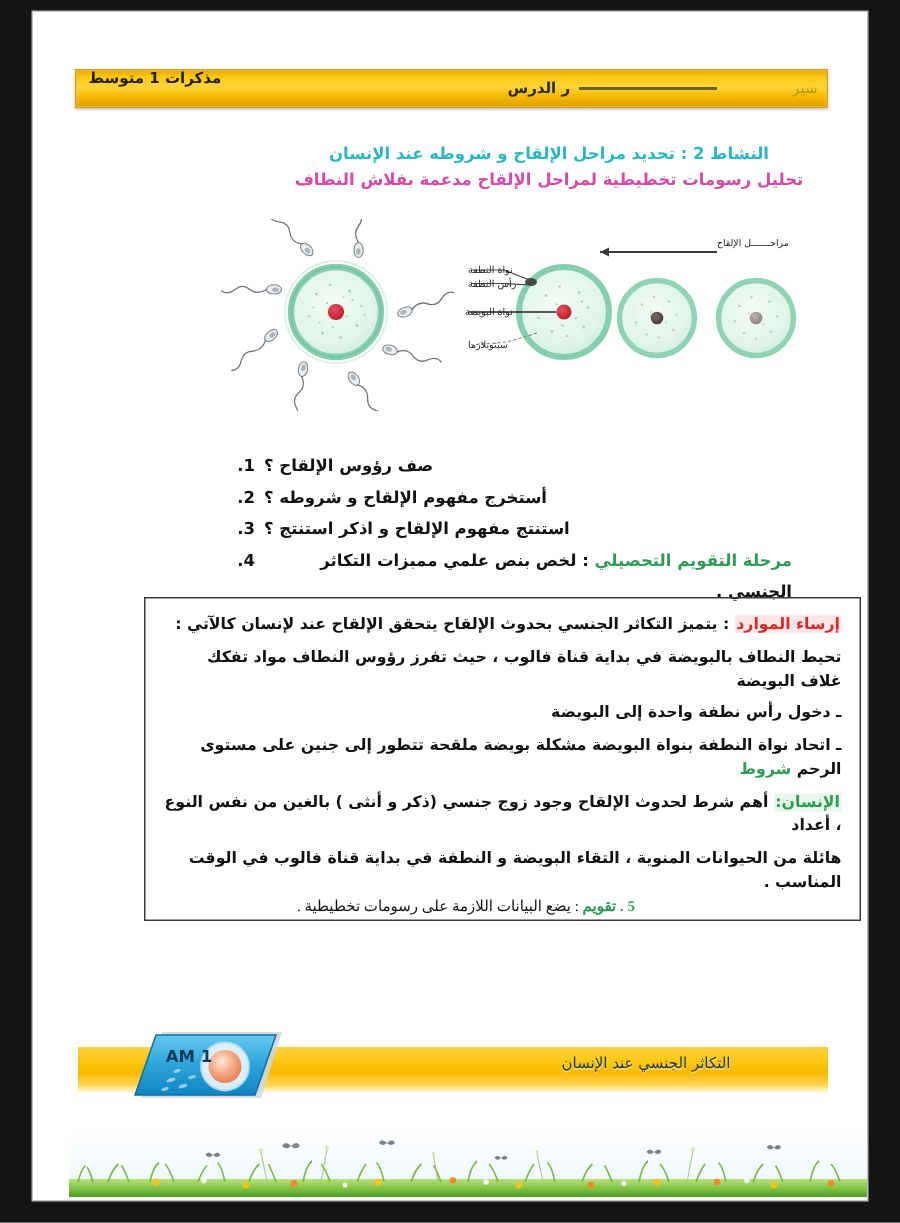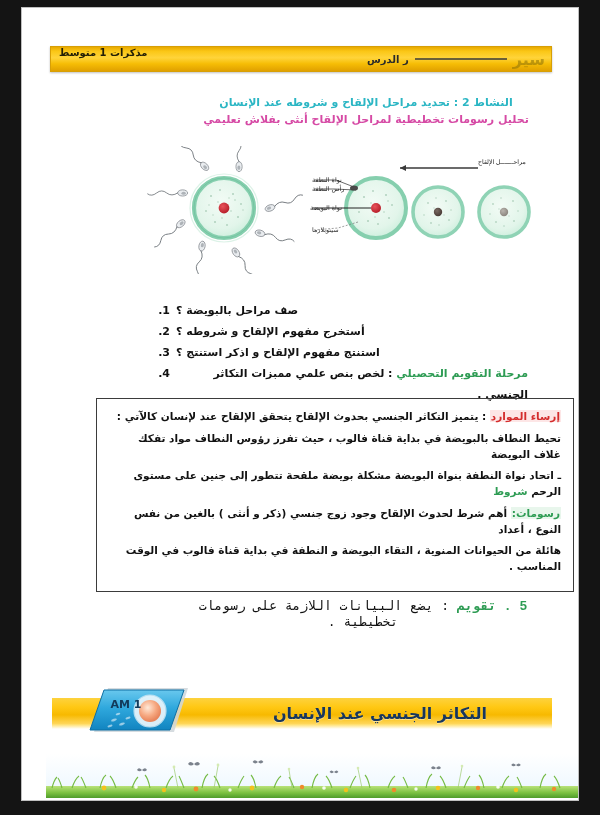--- a/index.html
+++ b/index.html
@@ -32,21 +32,21 @@
     border:1px solid #d79f06;
     box-shadow:0 1px 2px rgba(0,0,0,.25);
     display:flex;align-items:center;
   }
   .hdr-right{
     position:absolute;right:6px;top:0;height:100%;
     display:flex;align-items:center;gap:4px;
     font-size:10px;font-weight:bold;color:#2a2a2a;
     letter-spacing:0;
   }
-  .hdr-faint{color:#8d7208;opacity:.55;font-size:16px;font-weight:bold;}
+  .hdr-faint{color:#8d7208;opacity:.55;font-size:10px;font-weight:normal;margin-left:44px;}
   .hdr-rule{
     display:inline-block;width:92px;height:2px;background:#3a3a3a;opacity:.75;
     margin:0 2px;vertical-align:middle;
   }
   .hdr-left{
     position:absolute;left:8px;top:0;height:100%;
     display:flex;align-items:flex-start;
     font-size:10px;font-weight:bold;color:#231f06;
   }
 
@@ -85,39 +85,39 @@
   .lbl-red{
     color:#d42c2c;font-weight:bold;
     background:#fde6e6;padding:0 1px;
   }
   .lbl-green{color:#2e9c54;font-weight:bold;}
   .lbl-green-bg{color:#2e9c54;font-weight:bold;background:#e8f6ec;padding:0 1px;}
 
   
   .item5{
     position:absolute;right:38px;top:580px;width:330px;
-    text-align:center;font-size:13px;color:#111;
-    font-family:Liberation Mono, monospace;
+    text-align:left;font-size:10px;color:#111;
+    font-family:Liberation Serif, serif;
   }
   .item5 .g{color:#2e9c54;font-weight:bold;}
 
   
   .banner{position:absolute;left:18px;top:668px;width:553px;height:50px;}
   .banner-strip{
     position:absolute;left:0;top:12px;width:500px;height:26px;
     background:linear-gradient(180deg,#fdd23e 0%,#ffc814 35%,#f7b900 65%,#ffd75c 100%);
     border-radius:0 0 0 0;
   }
   .banner-strip:after{
     content:"";position:absolute;left:0;bottom:-5px;width:500px;height:5px;
     background:linear-gradient(180deg,rgba(255,214,70,.85),rgba(255,230,150,0));
   }
   .banner-title{
     position:absolute;right:118px;top:18px;
-    font-size:16px;font-weight:bold;color:#17365d;
+    font-size:10px;font-weight:normal;color:#17365d;
     text-shadow:0 1px 0 rgba(255,255,255,.4);
   }
   .banner-tile{
     position:absolute;left:28px;top:0px;width:120px;height:50px;
   }
 
   
   .footer{position:absolute;left:12px;top:736px;width:532px;height:44px;overflow:hidden;}
 </style>
 </head>
@@ -135,21 +135,21 @@
             <span>ر الدرس</span>
           </div>
           <div class="hdr-left">
             <span>مذكرات 1 متوسط</span>
           </div>
         </div>
       </div>
 
       <div class="title-block">
         <div class="t-line1">النشاط 2 : تحديد مراحل الإلقاح و شروطه عند الإنسان</div>
-        <div class="t-line2">تحليل رسومات تخطيطية لمراحل الإلقاح أنثى بفلاش تعليمي</div>
+        <div class="t-line2">تحليل رسومات تخطيطية لمراحل الإلقاح مدعمة بفلاش النطاف</div>
       </div>
 
       <div class="diagram">
         <svg width="400" height="128" viewBox="0 0 400 128">
           <defs>
             <radialGradient id="ovG" cx="45%" cy="40%" r="62%">
               <stop offset="0%" stop-color="#f2fbf5"></stop>
               <stop offset="72%" stop-color="#e2f5ea"></stop>
               <stop offset="100%" stop-color="#cdeedd"></stop>
             </radialGradient>
@@ -295,21 +295,21 @@
                 <circle cx="5" cy="4" r=".7"></circle>
             </g>
             <circle r="4.2" fill="url(#nucGrey)"></circle>
           </g>
         </svg>
       </div>
 
       <div class="questions">
         <div class="q-row">
           <span class="q-num">1.</span>
-          <span class="q-txt">صف مراحل بالبويضة ؟</span>
+          <span class="q-txt">صف رؤوس الإلقاح ؟</span>
         </div>
         <div class="q-row">
           <span class="q-num">2.</span>
           <span class="q-txt">أستخرج مفهوم الإلقاح و شروطه ؟</span>
         </div>
         <div class="q-row">
           <span class="q-num">3.</span>
           <span class="q-txt">استنتج مفهوم الإلقاح و اذكر استنتج ؟</span>
         </div>
         <div class="q-row">
@@ -317,26 +317,27 @@
           <span class="q-txt"><span class="q-green">مرحلة التقويم التحصيلي</span> <span>: لخص بنص علمي ممبزات التكاثر الجنسي .</span></span>
         </div>
       </div>
 
       <div class="box">
         <div class="bx-line first">
           <span class="lbl-red">إرساء الموارد</span>
           <span>: يتميز التكاثر الجنسي بحدوث الإلقاح يتحقق  الإلقاح عند لإنسان كالآتي :</span>
         </div>
         <div class="bx-line">تحيط النطاف بالبويضة في بداية قناة فالوب ، حيث تفرز رؤوس النطاف مواد تفكك غلاف البويضة</div>
+        <div class="bx-line">ـ دخول رأس نطفة واحدة إلى البويضة</div>
         <div class="bx-line">
           <span>ـ اتحاد نواة النطفة بنواة البويضة مشكلة بويضة ملقحة تتطور إلى جنين على مستوى الرحم</span>
           <span class="lbl-green">شروط</span>
         </div>
         <div class="bx-line">
-          <span class="lbl-green-bg">رسومات:</span>
+          <span class="lbl-green-bg">الإنسان:</span>
           <span>أهم شرط لحدوث الإلقاح وجود زوج جنسي (ذكر و أنثى ) بالغين من نفس النوع ، أعداد</span>
         </div>
         <div class="bx-line">هائلة من الحيوانات المنوية ، التقاء البويضة و النطفة في بداية قناة فالوب في الوقت المناسب .</div>
       </div>
 
       <div class="item5">
         <span class="g">5 . تقويم</span>
         <span>: يضع البيانات اللازمة على رسومات تخطيطية .</span>
       </div>
 

